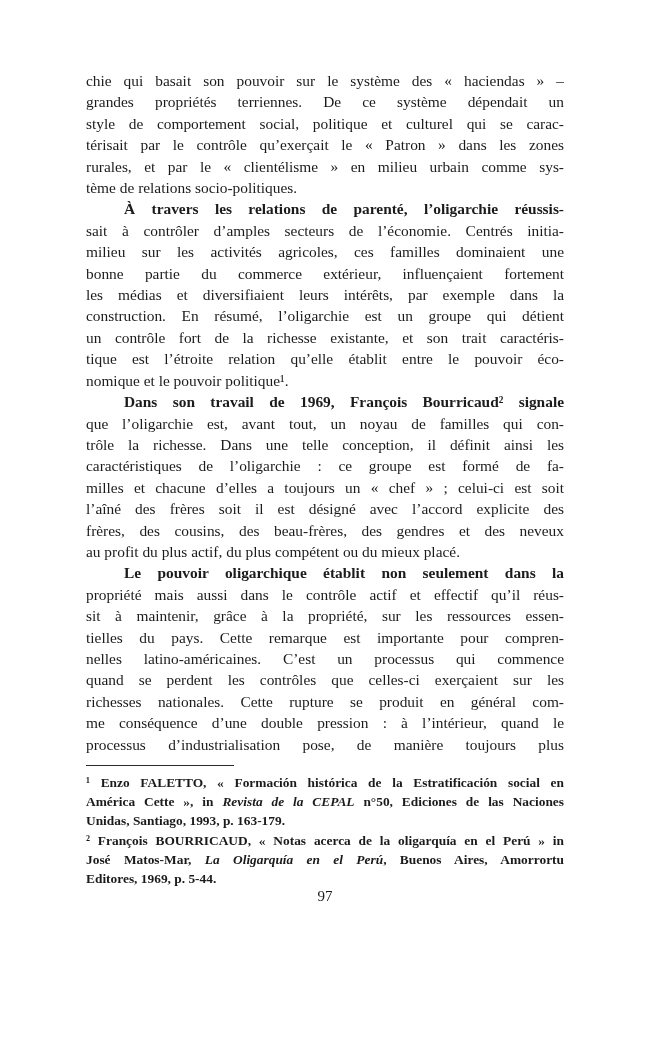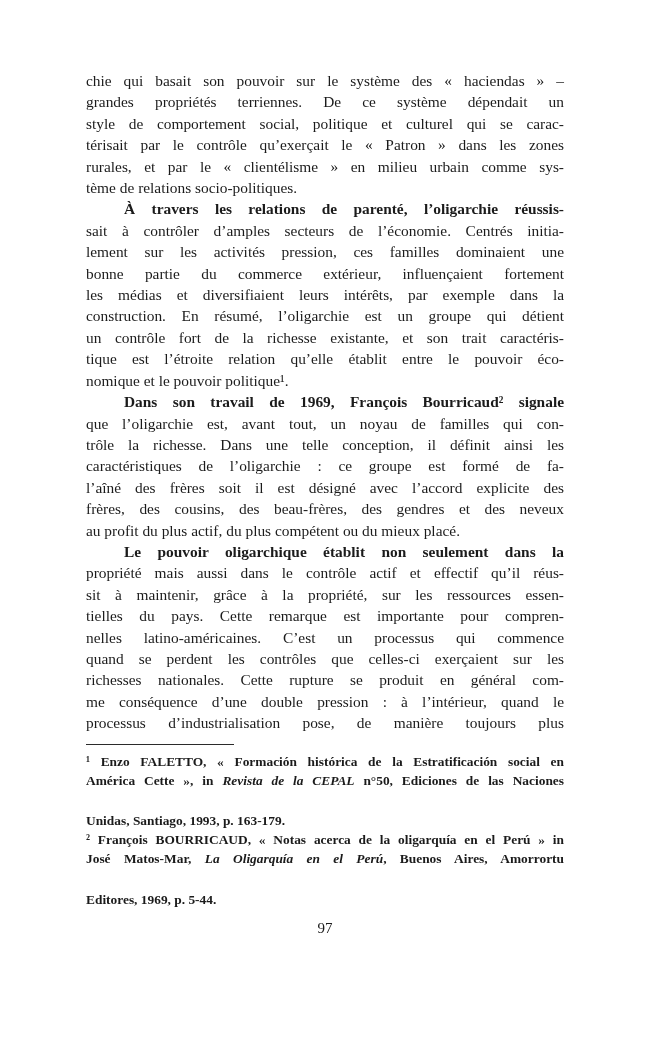--- a/index.html
+++ b/index.html
@@ -23,52 +23,53 @@
   .fn-rule {
     width:148px; height:0;
     border-top:1px solid #2b2b2b;
     margin-bottom:7px;
   }
   .fline {
     font-size:13.4px; line-height:19.2px;
     text-align:justify;
     text-align-last:justify;
   }
-  .fline.endline { text-align-last:left;margin-top:21px; }
+  .fline.endline { text-align-last:left; }
   .fline i { font-style:italic; }
   .pagenum {
     text-align:center;
     font-size:15px;
-    margin-top:11px;
+    margin-top:0;
   }
 </style>
 </head>
 <body>
 
 <div class="page">
   <div class="body-text" id="body-lines">
       <div class="line">chie qui basait son pouvoir sur le système des « haciendas » –</div>
       <div class="line">grandes propriétés terriennes. De ce système dépendait un</div>
       <div class="line">style de comportement social, politique et culturel qui se carac-</div>
       <div class="line">térisait par le contrôle qu’exerçait le « Patron » dans les zones</div>
       <div class="line">rurales, et par le « clientélisme » en milieu urbain comme sys-</div>
       <div class="line endline">tème de relations socio-politiques.</div>
       <div class="line indent">À travers les relations de parenté, l’oligarchie réussis-</div>
       <div class="line">sait à contrôler d’amples secteurs de l’économie. Centrés initia-</div>
-      <div class="line">lement sur les activités pression, ces familles dominaient une</div>
+      <div class="line">milieu sur les activités agricoles, ces familles dominaient une</div>
       <div class="line">bonne partie du commerce extérieur, influençaient fortement</div>
       <div class="line">les médias et diversifiaient leurs intérêts, par exemple dans la</div>
       <div class="line">construction. En résumé, l’oligarchie est un groupe qui détient</div>
       <div class="line">un contrôle fort de la richesse existante, et son trait caractéris-</div>
       <div class="line">tique est l’étroite relation qu’elle établit entre le pouvoir éco-</div>
       <div class="line endline">nomique et le pouvoir politique¹.</div>
       <div class="line indent">Dans son travail de 1969, François Bourricaud² signale</div>
       <div class="line">que l’oligarchie est, avant tout, un noyau de familles qui con-</div>
       <div class="line">trôle la richesse. Dans une telle conception, il définit ainsi les</div>
       <div class="line">caractéristiques de l’oligarchie : ce groupe est formé de fa-</div>
+      <div class="line">milles et chacune d’elles a toujours un « chef » ; celui-ci est soit</div>
       <div class="line">l’aîné des frères soit il est désigné avec l’accord explicite des</div>
       <div class="line">frères, des cousins, des beau-frères, des gendres et des neveux</div>
       <div class="line endline">au profit du plus actif, du plus compétent ou du mieux placé.</div>
       <div class="line indent">Le pouvoir oligarchique établit non seulement dans la</div>
       <div class="line">propriété mais aussi dans le contrôle actif et effectif qu’il réus-</div>
       <div class="line">sit à maintenir, grâce à la propriété, sur les ressources essen-</div>
       <div class="line">tielles du pays. Cette remarque est importante pour compren-</div>
       <div class="line">nelles latino-américaines. C’est un processus qui commence</div>
       <div class="line">quand se perdent les contrôles que celles-ci exerçaient sur les</div>
       <div class="line">richesses nationales. Cette rupture se produit en général com-</div>

